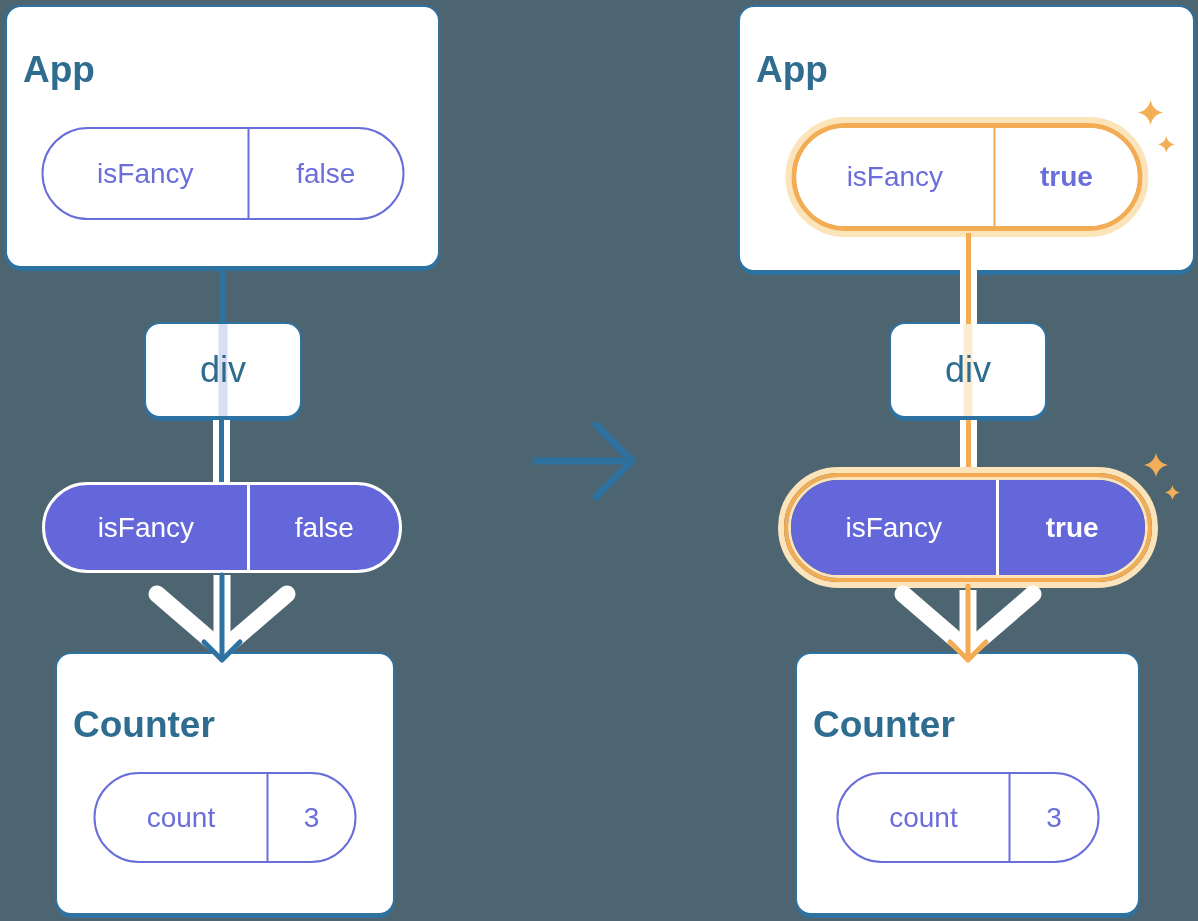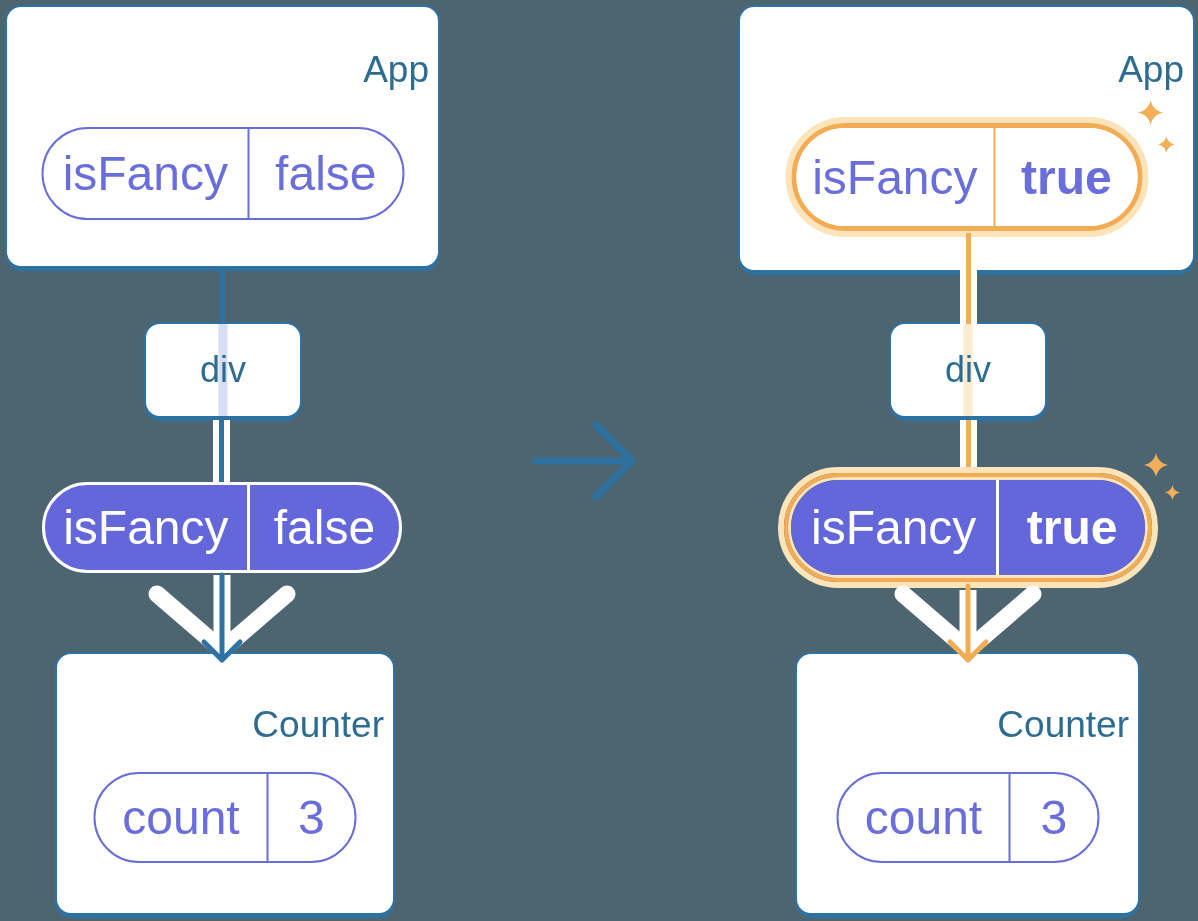--- a/index.html
+++ b/index.html
@@ -19,28 +19,28 @@
     position:relative;width:1198px;height:921px;background:var(--bg);
     overflow:hidden;font-family:"Liberation Sans",sans-serif;
   }
   .card{
     position:absolute;background:var(--white);
     border:2px solid var(--blue);border-radius:16px;
     box-shadow:0 4px 0 -1px var(--blue);
     box-sizing:border-box;
   }
   .card-title{
-    color:var(--title);font-size:37px;text-align:right;
-    margin:9px;font-weight:400;
+    color:var(--title);font-size:37px;text-align:left;
+    margin:16px;font-weight:700;
   }
   
   .pill{
     position:absolute;left:50%;transform:translateX(-50%);
     display:flex;align-items:stretch;box-sizing:border-box;
-    border-radius:60px;font-size:48px;overflow:hidden;
+    border-radius:60px;font-size:28px;overflow:hidden;
   }
   .pill.outline{border:2px solid var(--purple);color:var(--purple);background:var(--white);}
   .pill .cell{display:flex;align-items:center;justify-content:center;}
   .pill .cell.key{flex:0 0 57%;}
   .pill .cell.val{flex:1 1 auto;text-align:right;}
   .pill.outline .cell.key{border-right:2px solid var(--purple);}
   .pill.count .cell.key{flex:0 0 66%;}
   
   .pill.solid{background:var(--purple-fill);border:3px solid var(--white);color:var(--white);}
   .pill.solid .cell.key{border-right:3px solid var(--white);}

